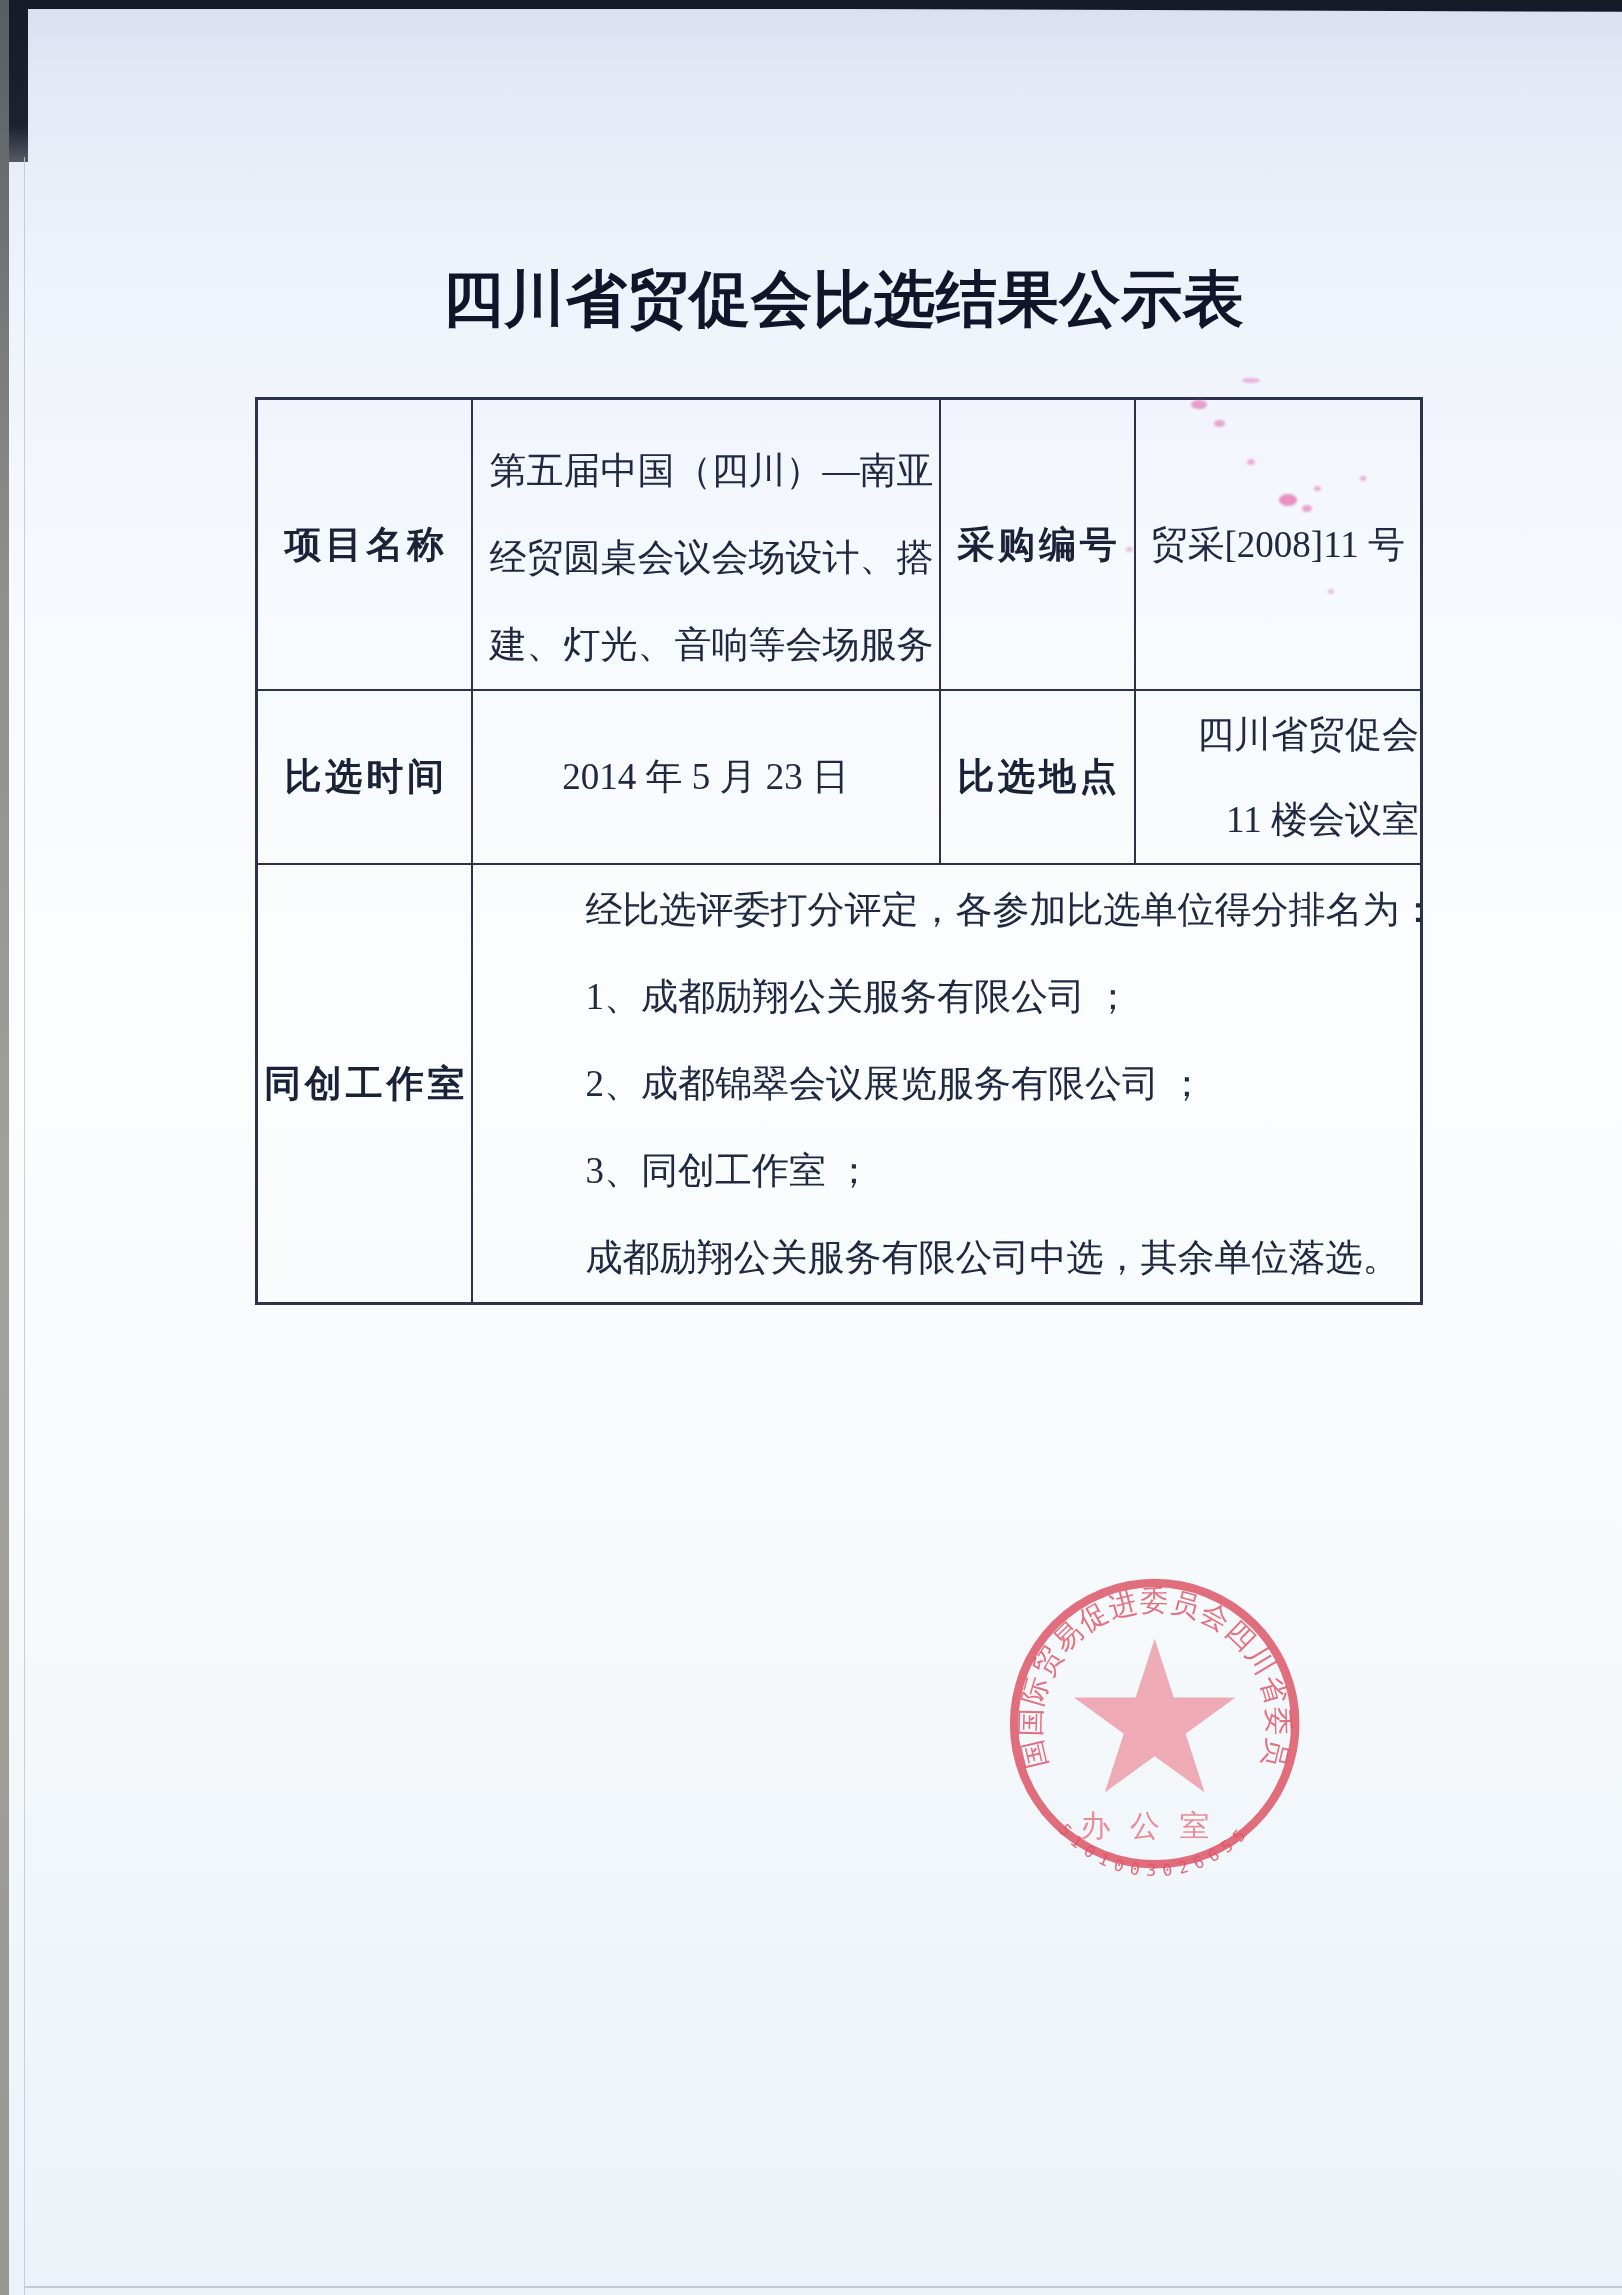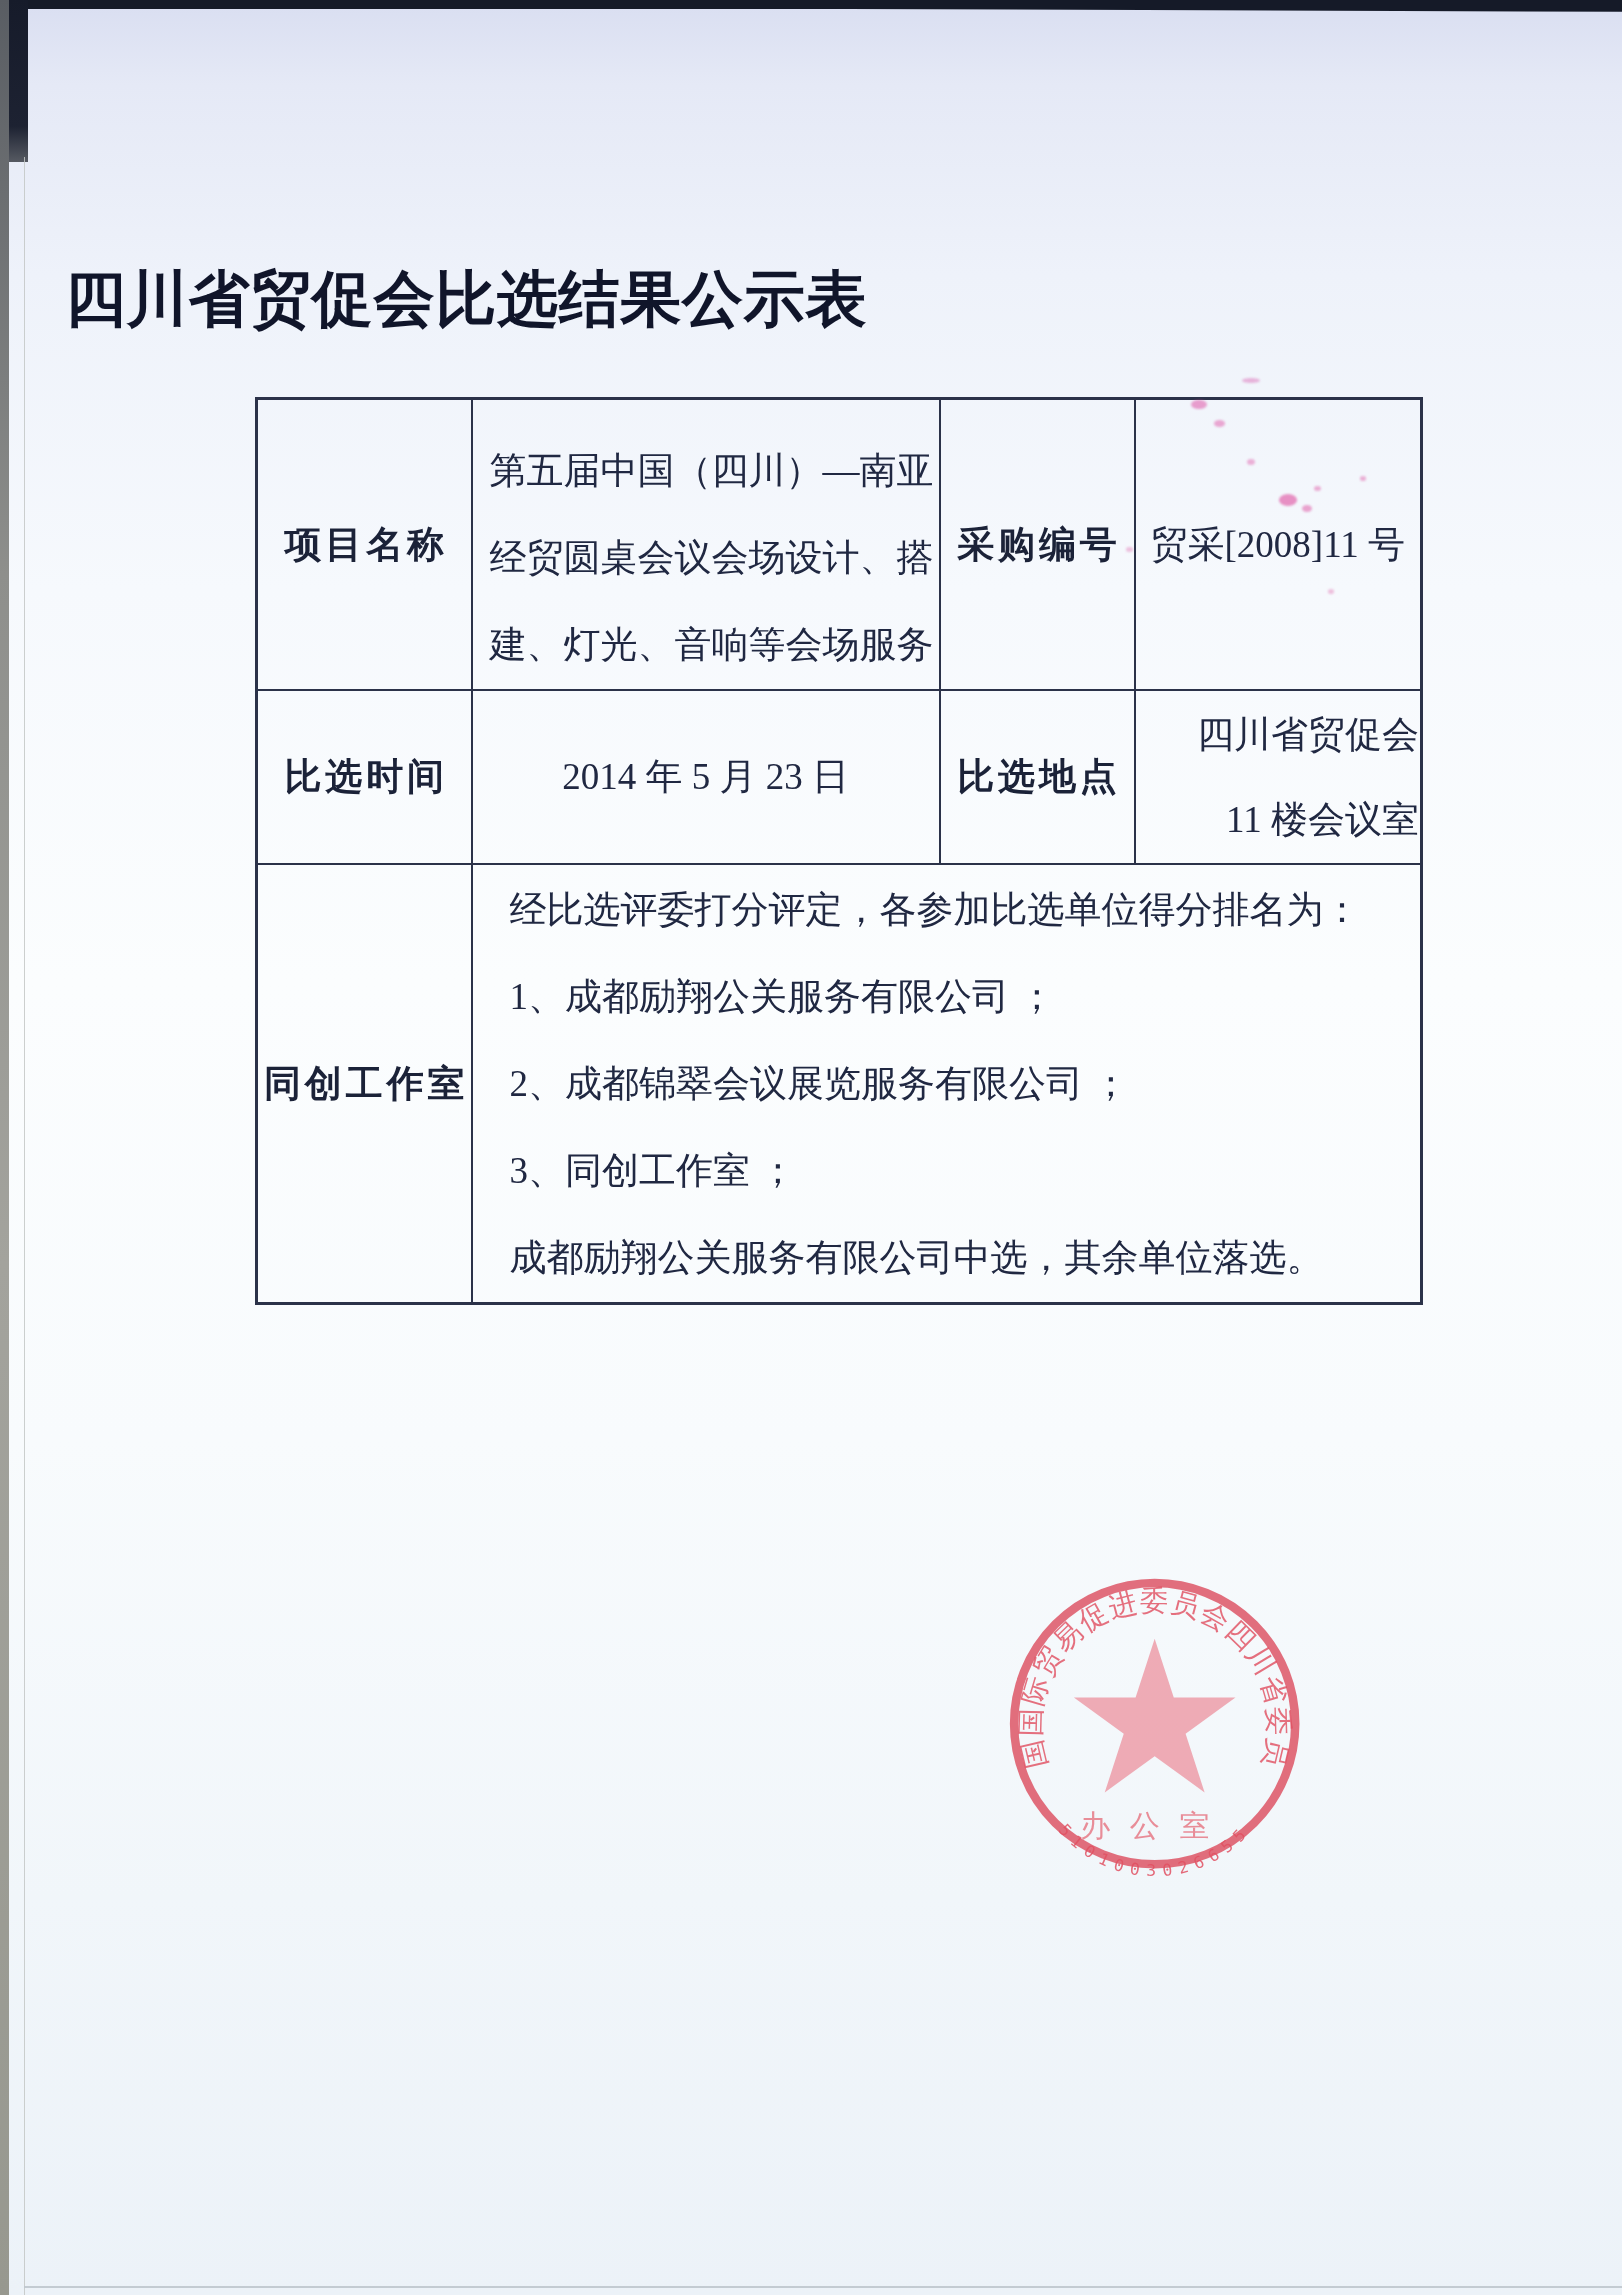--- a/index.html
+++ b/index.html
@@ -21,21 +21,21 @@
     clip-path:polygon(0 0,100% 0,100% 82%,0 60%);}
   .corner-block{position:absolute;left:0;top:0;width:27.5px;height:162px;
     background:linear-gradient(180deg,#161b2a 0%,#1d2232 78%,#565a62 100%);}
   .left-strip{position:absolute;left:0;top:0;width:8.5px;height:2295px;
     background:linear-gradient(180deg,#595d63 0%,#8e8f8c 25%,#a3a39d 55%,#97988f 100%);}
   .edge-line-v{position:absolute;left:23.6px;top:157px;width:1.3px;height:2138px;background:#c3c7c5;opacity:.85;}
   .edge-line-h{position:absolute;left:23.6px;top:2286px;width:1599px;height:2px;background:#bfc6cd;opacity:.9;}
   
   .doc-title{
     position:absolute;left:65px;top:259px;width:1557px;
-    font-family:"Liberation Sans","DejaVu Sans",sans-serif;
+    text-align:center;font-family:"Liberation Sans","DejaVu Sans",sans-serif;
     font-weight:900;font-size:61px;letter-spacing:0.7px;color:#10152a;white-space:nowrap;
   }
   
   table.doc{
     position:absolute;left:255px;top:397px;
     width:1164px;border-collapse:collapse;table-layout:fixed;
     font-size:37px;color:#202842;
   }
   table.doc,table.doc td,table.doc th{border:2.6px solid #2b3249;}
   table.doc{border-width:3.3px;border-bottom-width:3.9px;}
@@ -46,21 +46,21 @@
     border-radius:16px;
   }
   tr.r1{height:260px;} tr.r2{height:168px;} tr.r3{height:436px;}
   tr.r4{height:120px;} tr.r5{height:403px;}
   tr.r4 td,tr.r4 th{border-top-width:3.9px;}
   tr.r5 td{border-top-width:4.6px;}
   .cell-lines{line-height:87px;white-space:nowrap;margin-top:26px;}
   .cell-left{text-align:left;padding-left:17px;}
   td.center{text-align:center;}
   .result-cell{vertical-align:middle;}
-  .result-lines{line-height:87px;padding-left:36px;white-space:nowrap;text-align:left;}
+  .result-lines{line-height:87px;padding-left:112px;white-space:nowrap;text-align:left;}
   .place-lines{line-height:85px;text-align:right;white-space:nowrap;}
   
   .notes-wrap{position:relative;width:100%;height:100%;}
   .notes-line{position:absolute;font-size:37px;white-space:nowrap;color:#202842;}
   .n1{left:94px;top:17px;}
   .n2{left:17px;top:135px;}
   .n3{left:94px;top:246px;}
   .n-date{left:732px;top:326px;z-index:5;}
   
   .stamp{position:absolute;left:1003px;top:1572px;width:304px;height:304px;filter:blur(0.4px);z-index:3;}

